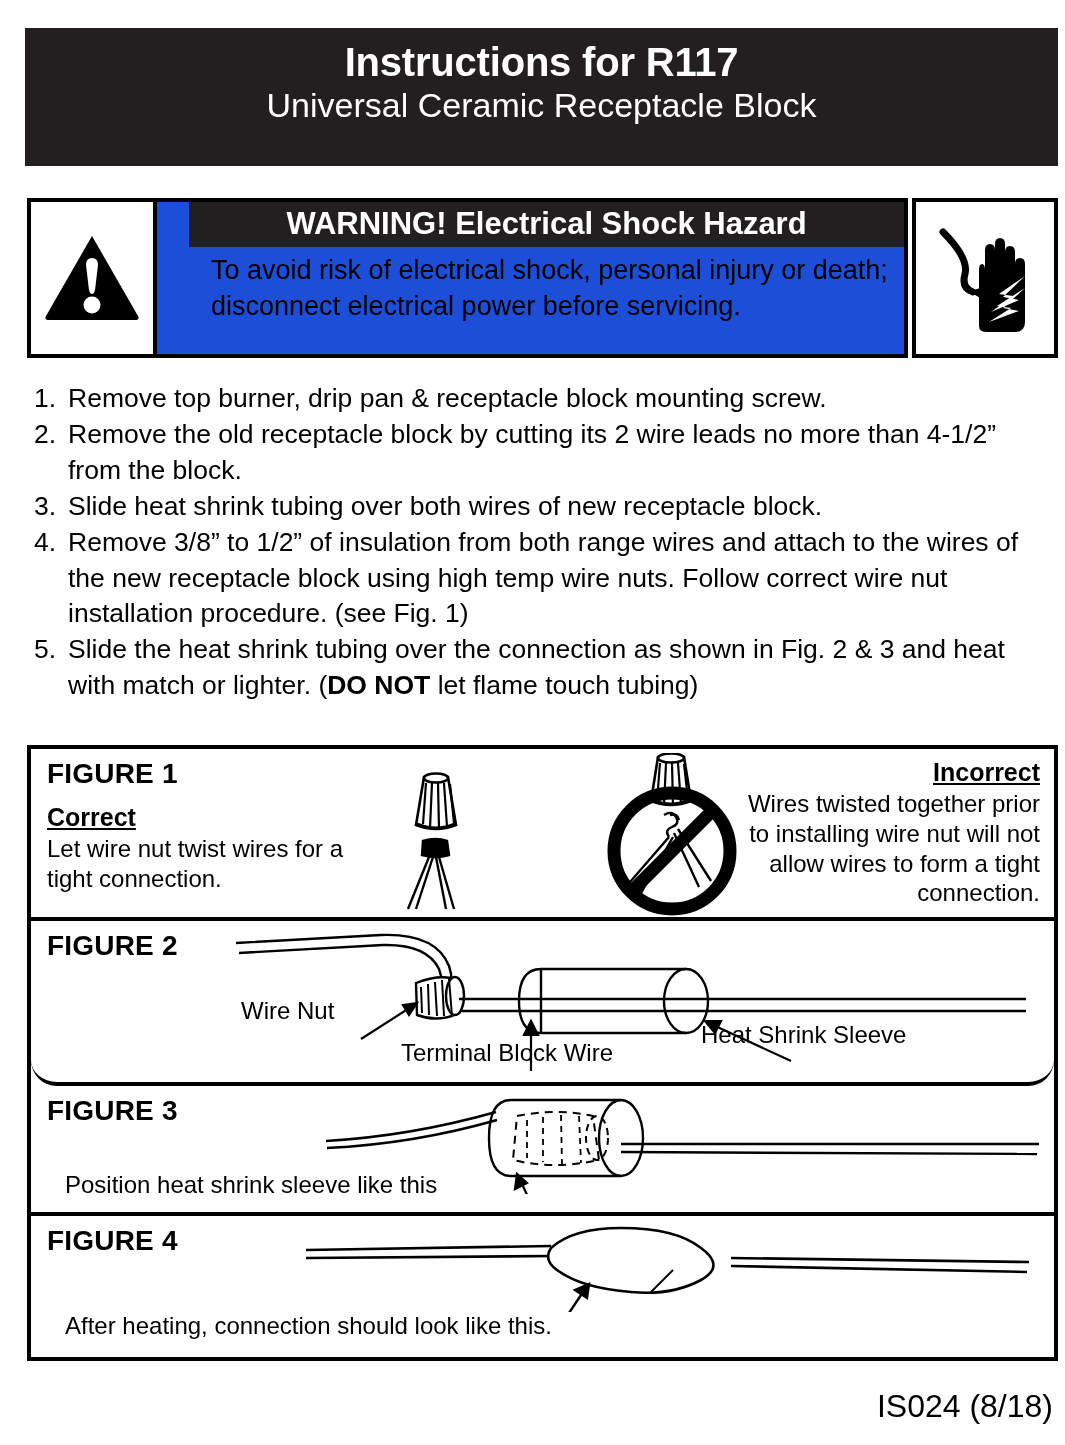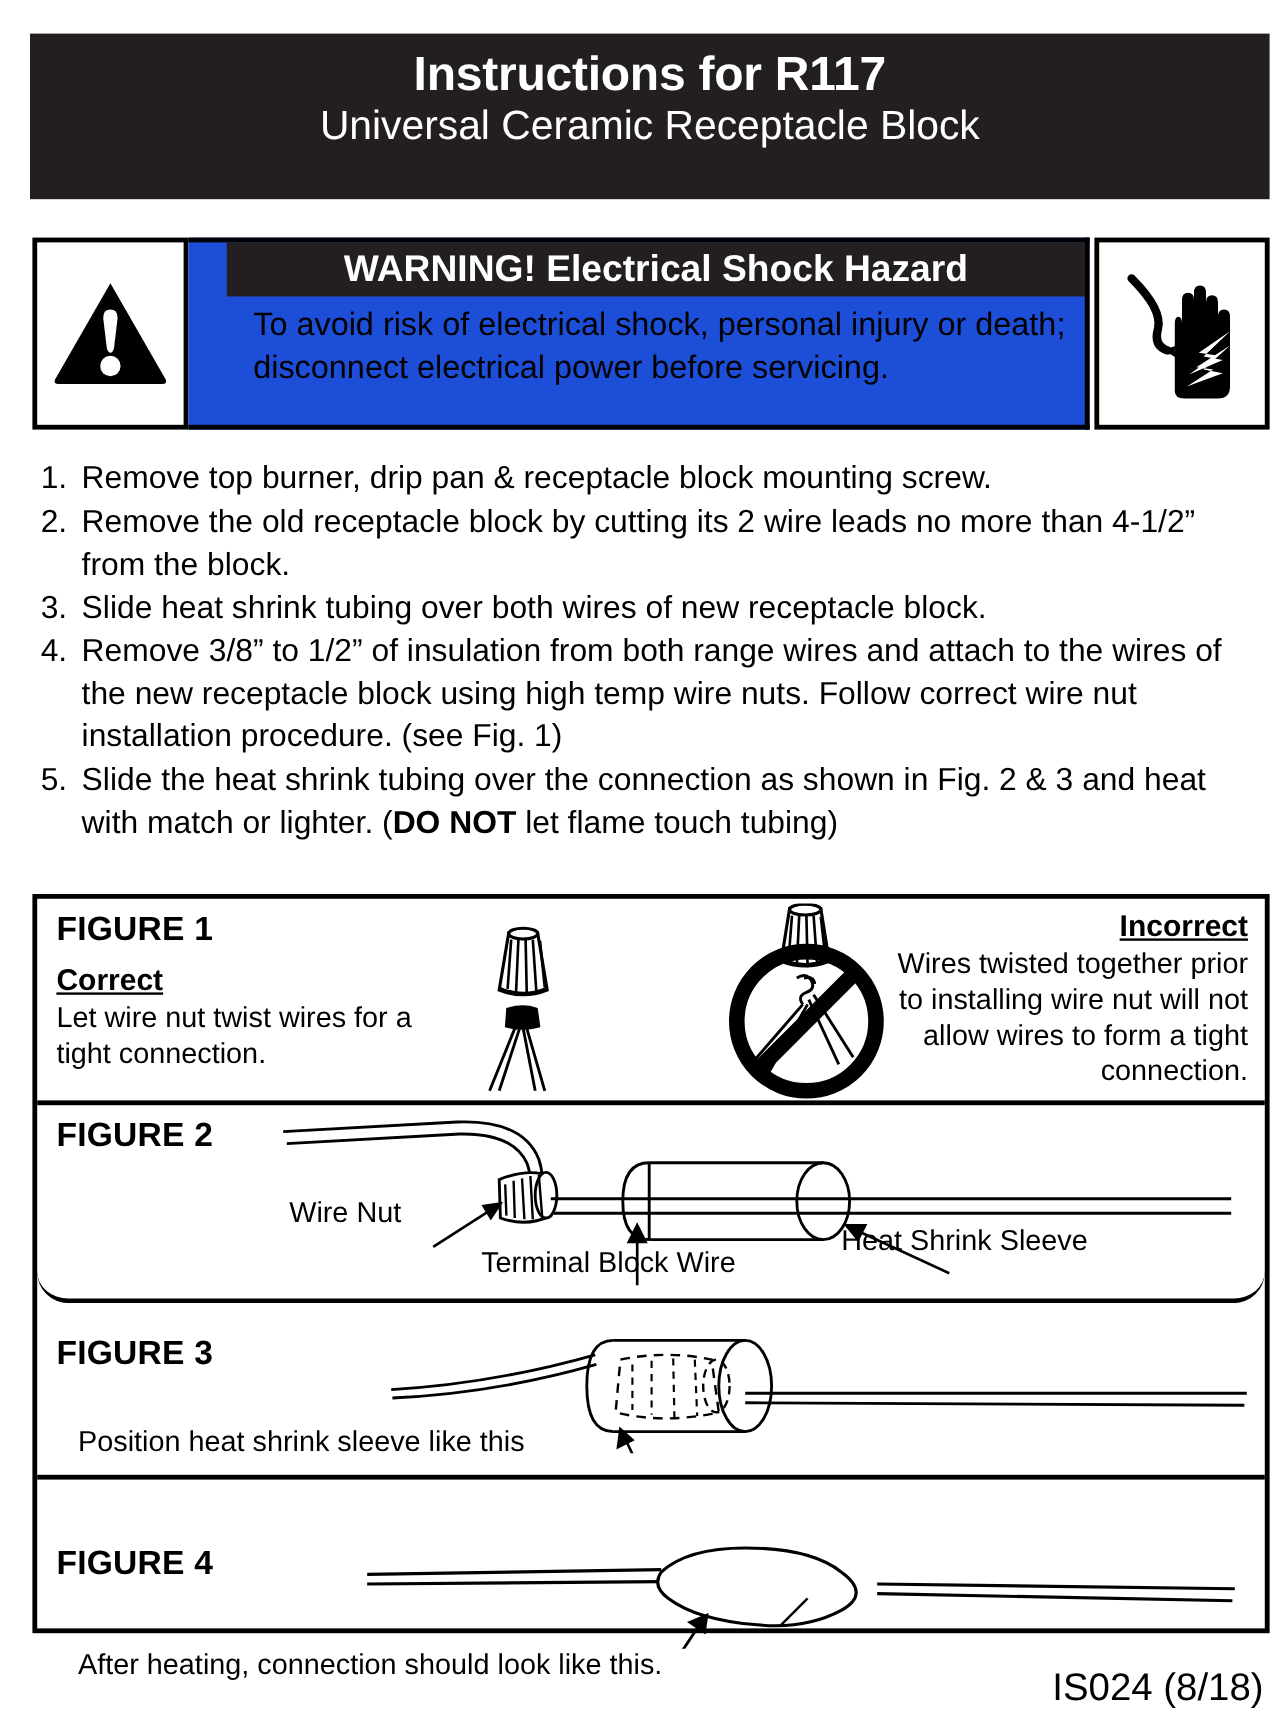--- a/index.html
+++ b/index.html
@@ -137,24 +137,24 @@
     border: 4px solid #000;
     box-sizing: border-box;
     background: #fff;
   }
   .fig-panel {
     position: relative;
     box-sizing: border-box;
     border-bottom: 4px solid #000;
     overflow: hidden;
   }
-  .fig-panel.last { border-bottom: none; margin-top: 45px; }
+  .fig-panel.last { border-bottom: none; }
   .fig1 { height: 172px; }
   .fig2 { height: 165px; border-radius: 26px; }
-  .fig3 { height: 130px; margin-top: 17px; }
+  .fig3 { height: 130px; }
   .fig4 { height: 141px; }
 
   .fig-label {
     position: absolute;
     left: 16px;
     top: 9px;
     font-size: 28px;
     font-weight: bold;
     letter-spacing: 0.2px;
   }

